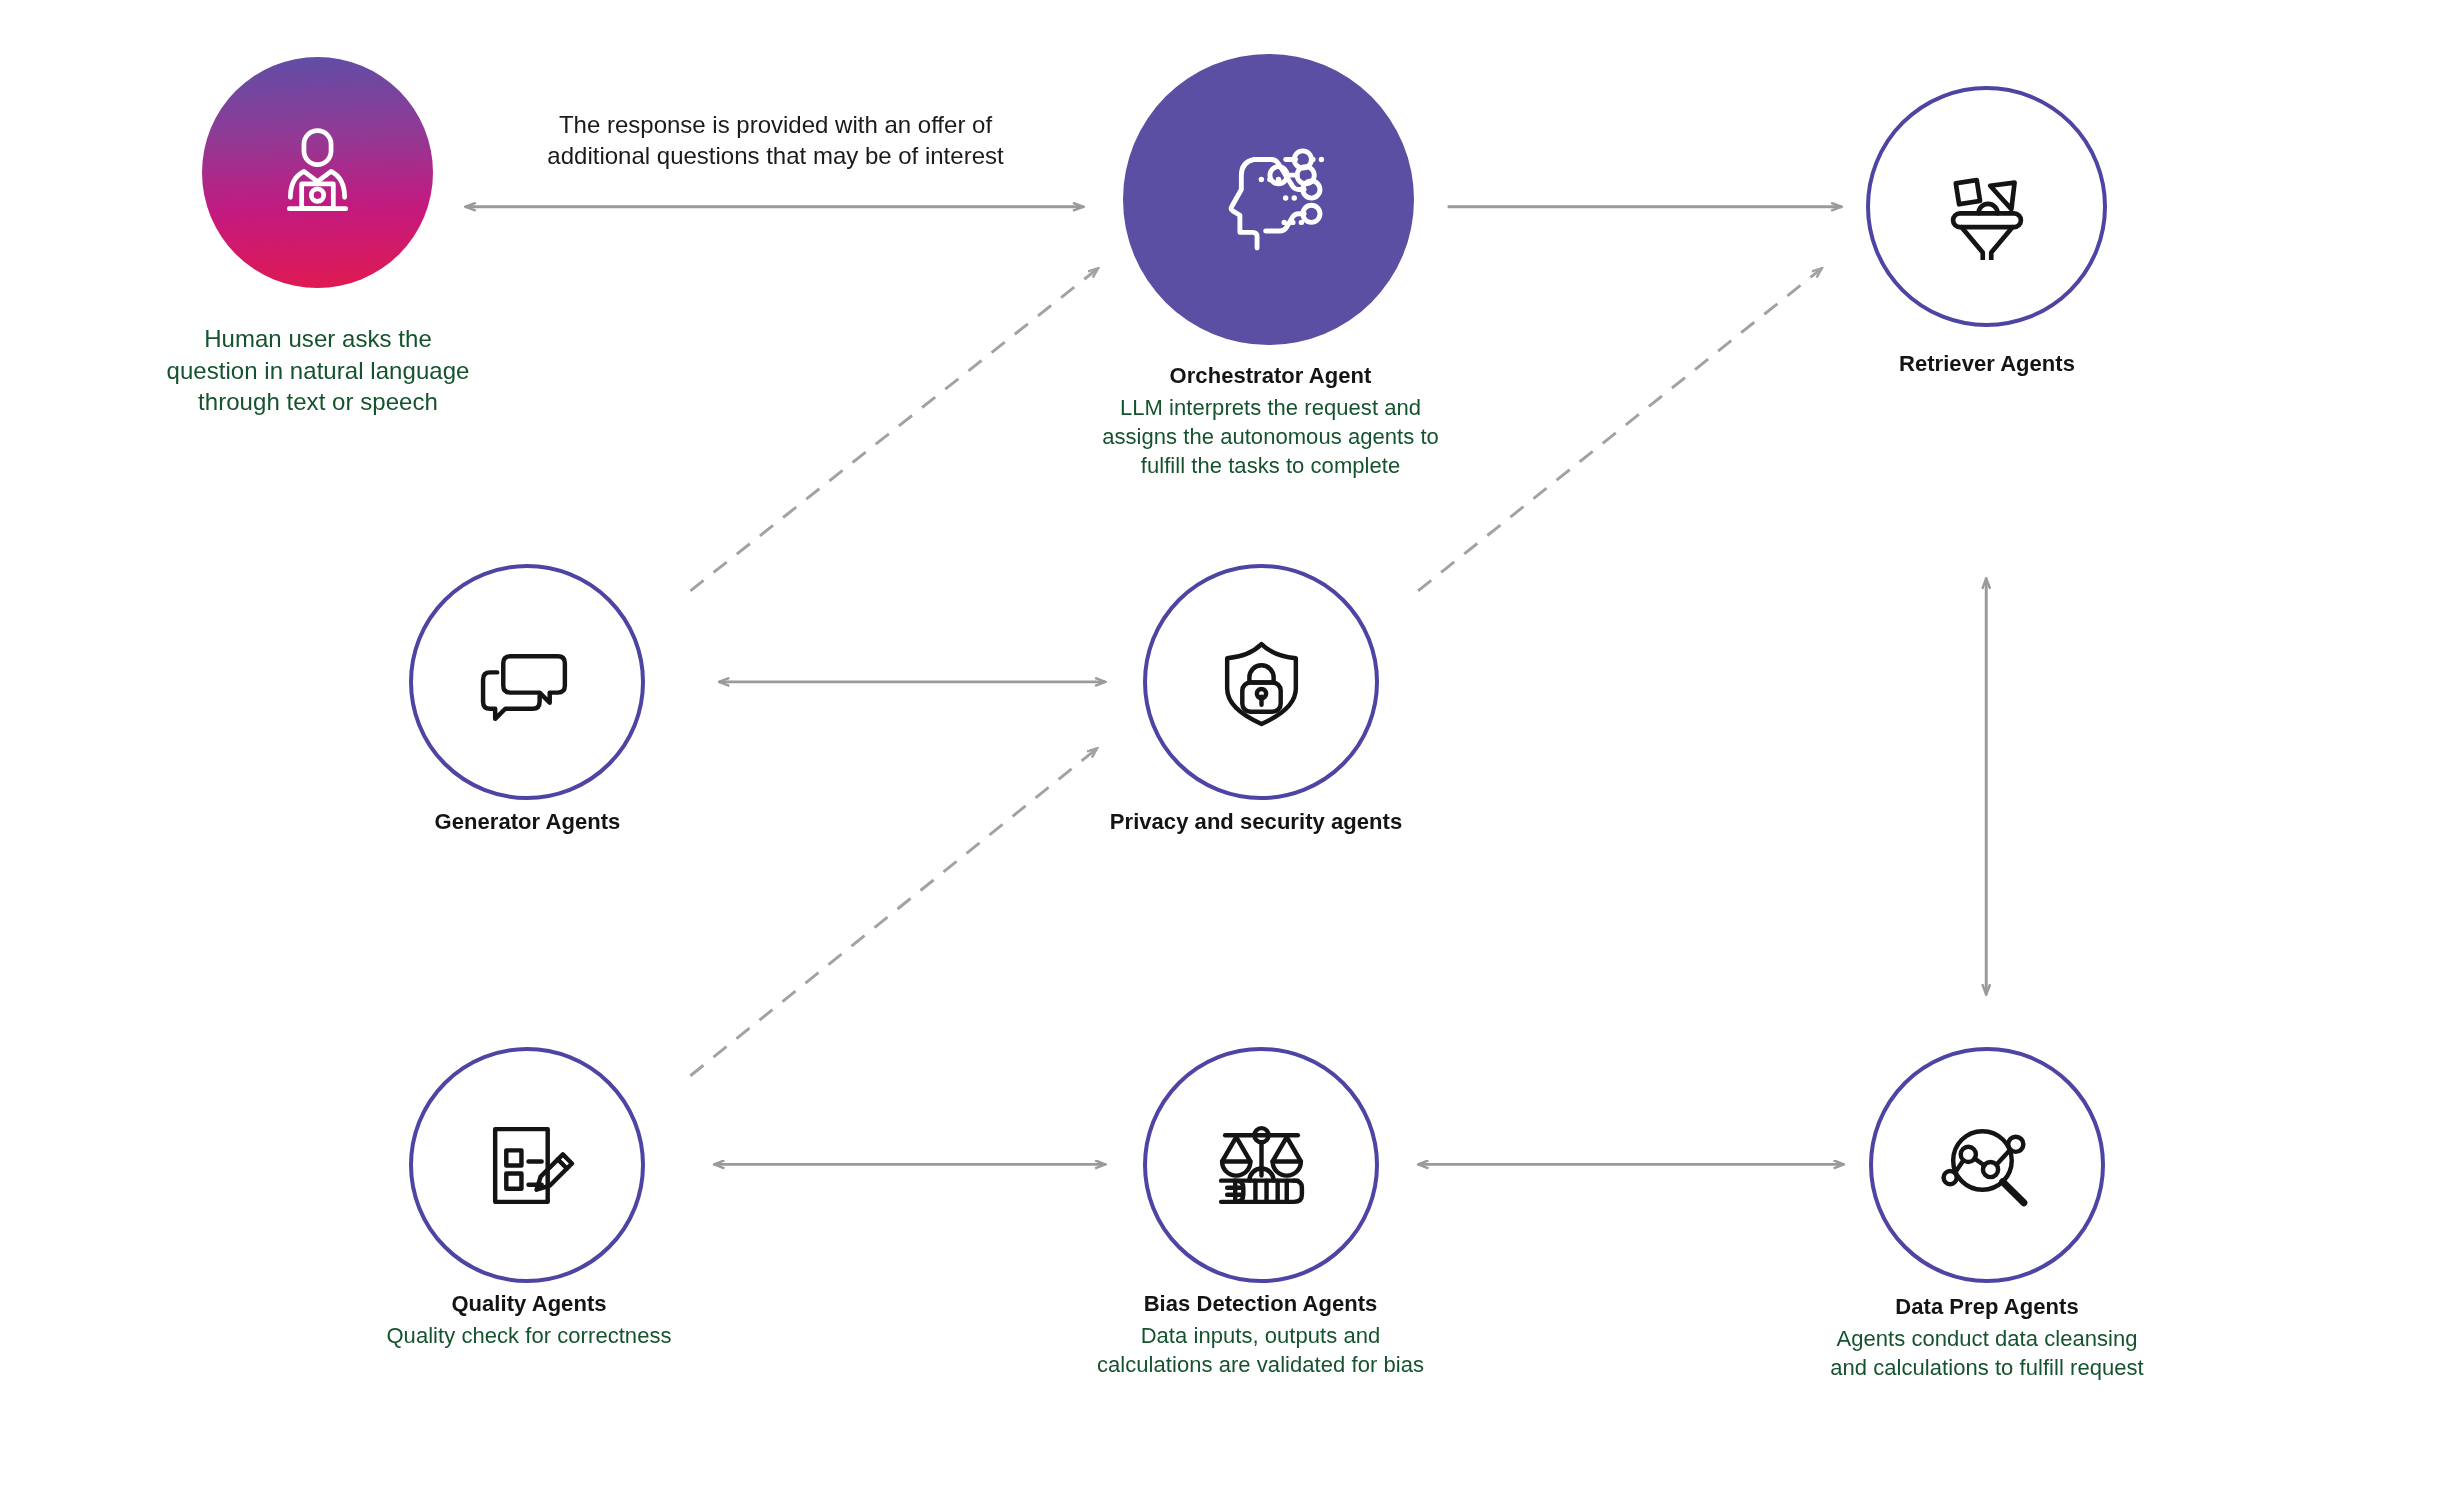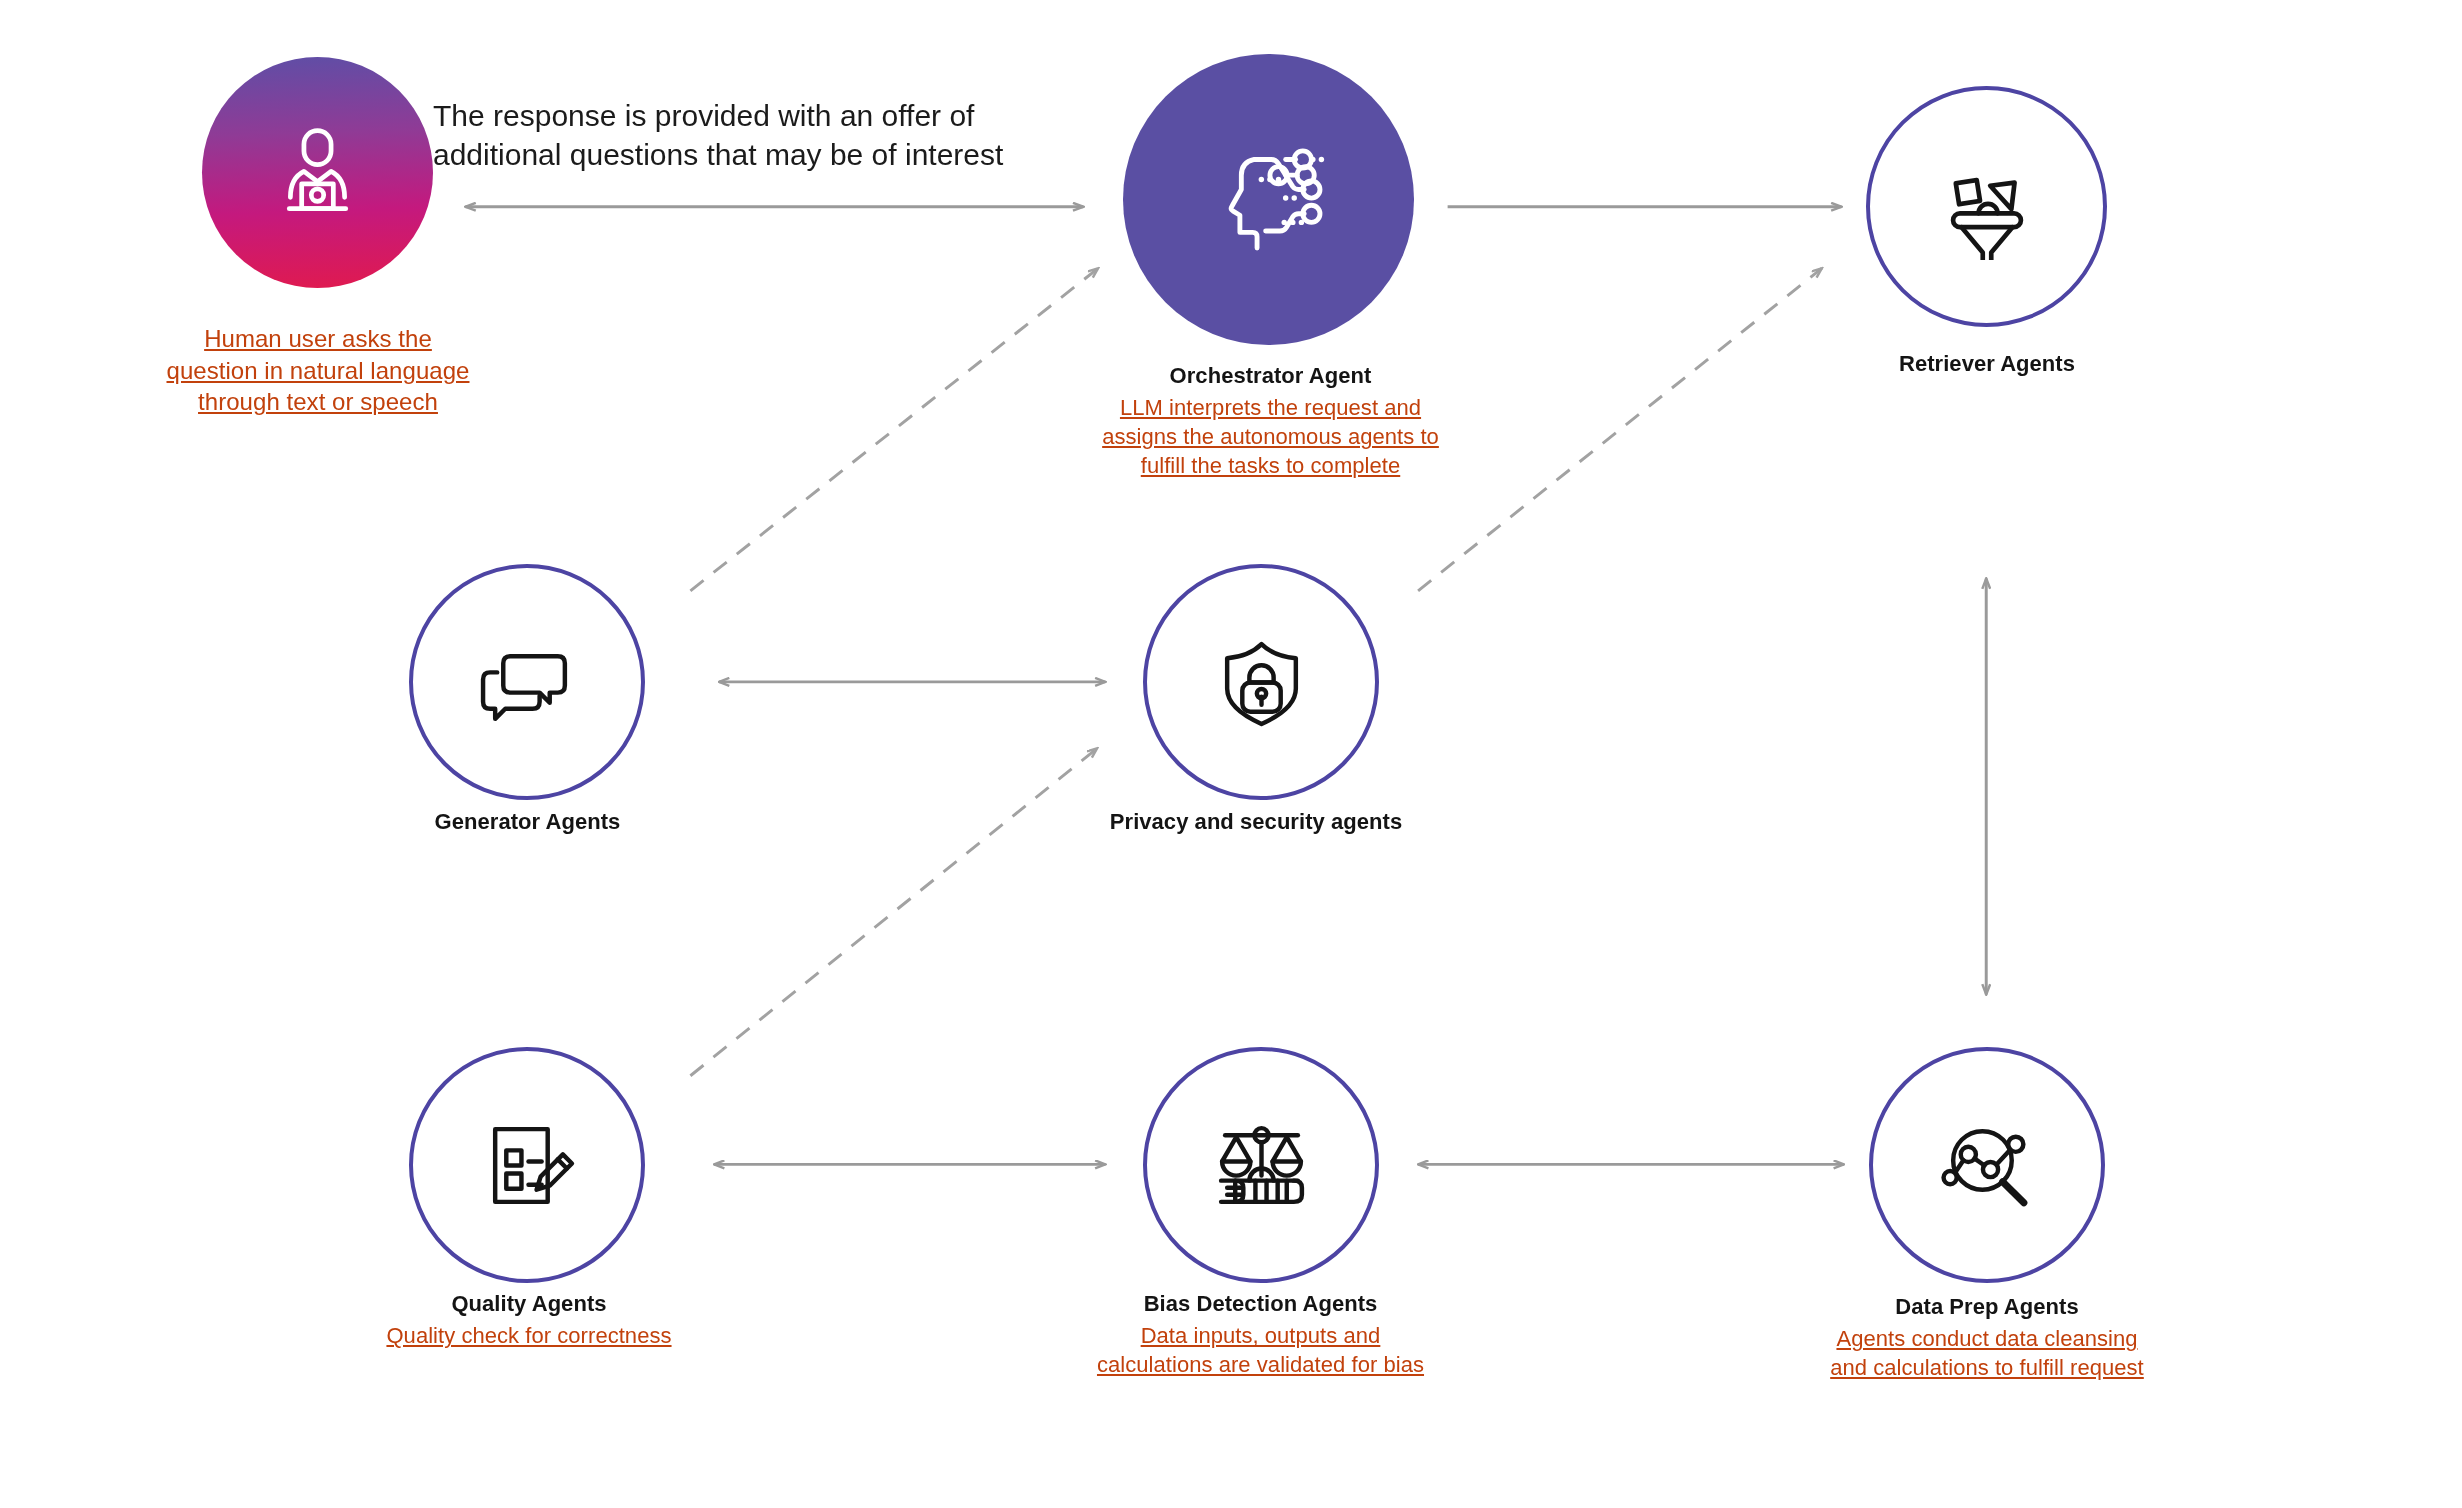--- a/index.html
+++ b/index.html
@@ -26,26 +26,26 @@
   .circle svg{display:block;}
 
   
   .caption{position:absolute;text-align:center;}
   .caption .title{
     font-weight:bold;font-size:22px;line-height:1.30;margin:0 0 3.9px 0;
     color:#141414;letter-spacing:0.05px;
   }
   .caption .body{
     font-weight:normal;font-size:22px;line-height:1.30;margin:0;
-    color:#c2410c;white-space:pre-line;letter-spacing:0.05px;text-decoration:underline;
+    color:#14532d;white-space:pre-line;letter-spacing:0.05px;
   }
   .caption.big .title,.caption.big .body{font-size:24px;line-height:1.32;}
   .edge-label{
-    position:absolute;font-size:30px;line-height:1.30;
-    color:#1b1b1b;white-space:pre-line;
+    position:absolute;text-align:center;font-size:24px;line-height:1.30;
+    color:#1b1b1b;white-space:pre-line;margin-top:13px;
   }
 </style>
 </head>
 <body>
 
 <div id="canvas">
 
   <svg class="svg-layer" viewBox="0 0 5000 3063">
     <defs>
       <marker id="ah-end" markerWidth="26" markerHeight="26" refX="23" refY="9" orient="auto" markerUnits="userSpaceOnUse">

